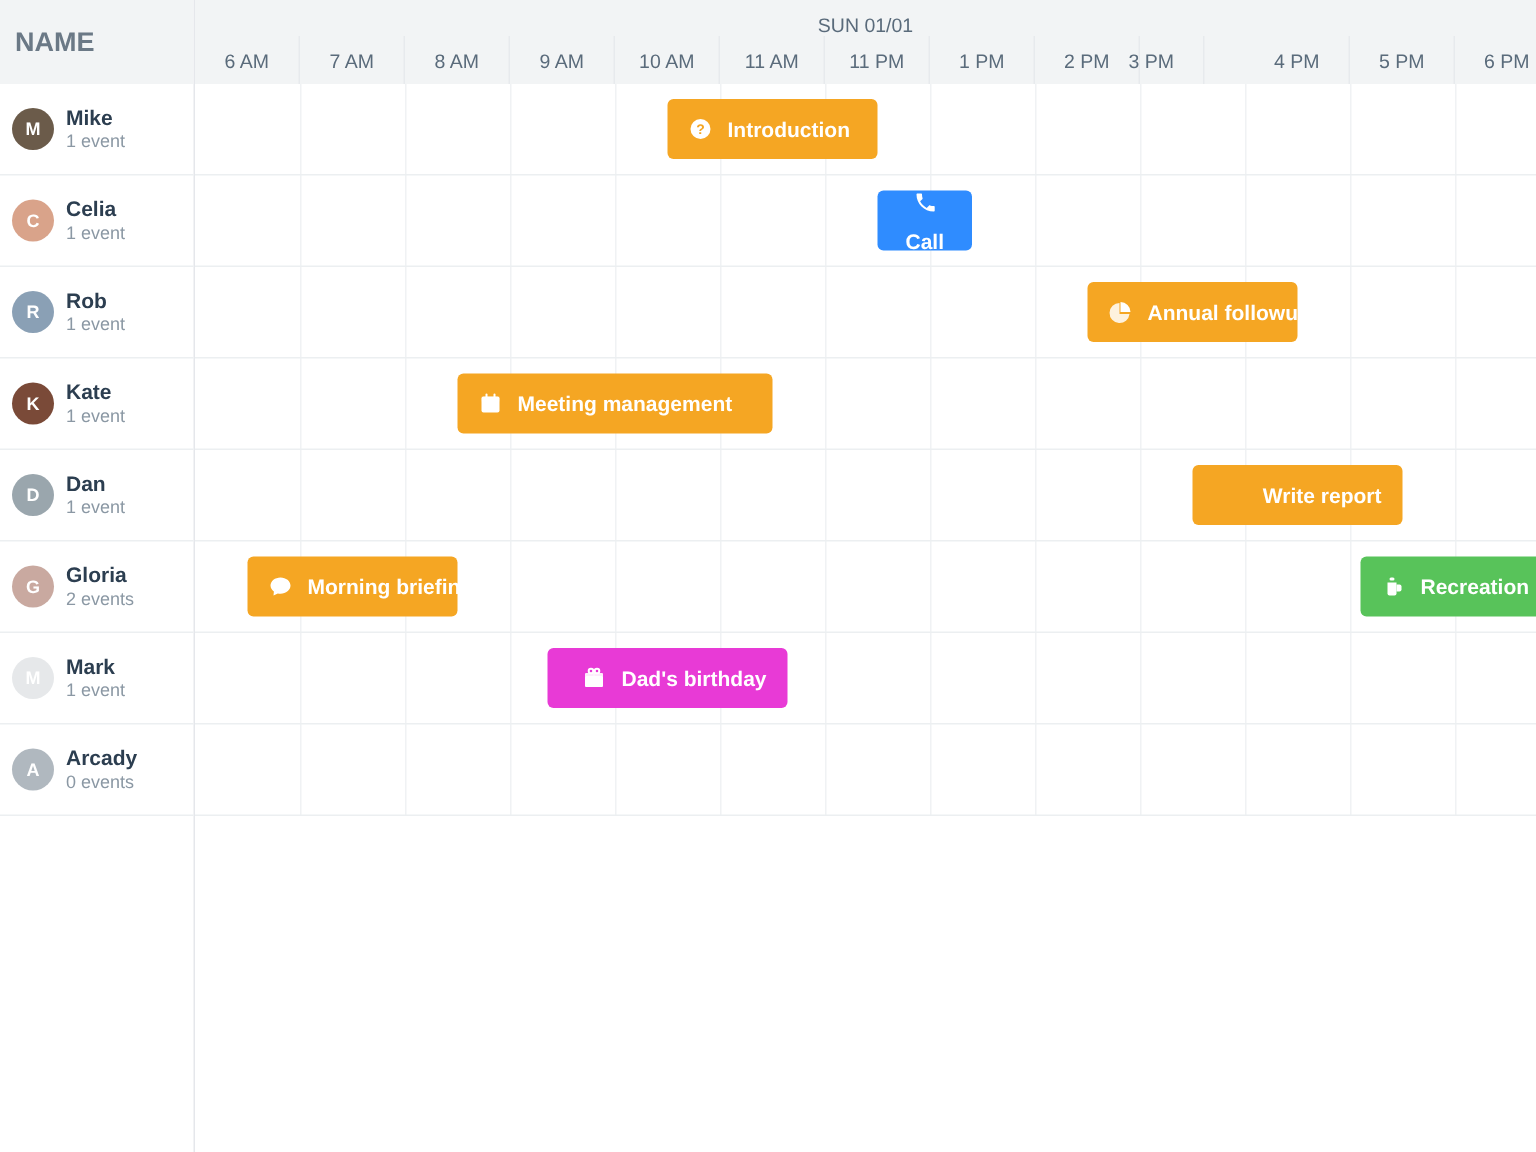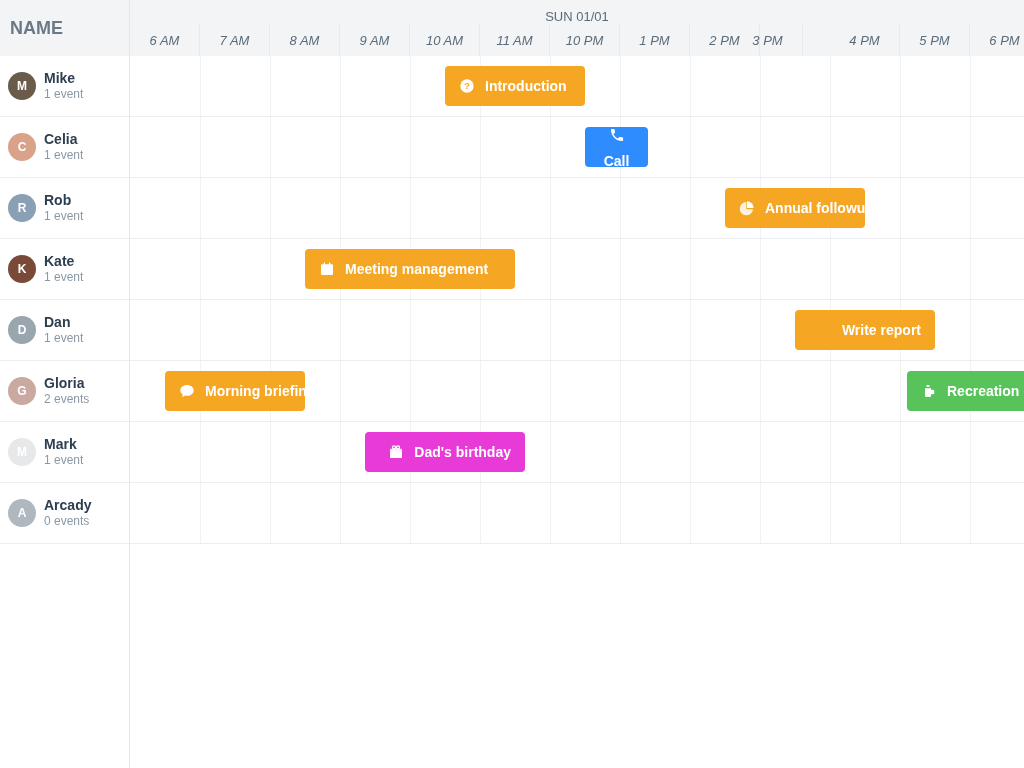--- a/index.html
+++ b/index.html
@@ -13,21 +13,21 @@
   .resource { height: 61px; border-bottom: 1px solid #eceff1; display: flex; align-items: center; padding-left: 8px; gap: 8px; }
   .avatar { width: 28px; height: 28px; border-radius: 50%; flex: 0 0 28px; background: #ccc; display: flex; align-items: center; justify-content: center; font-size: 12px; font-weight: 600; color: #fff; }
   .res-text { display: flex; flex-direction: column; line-height: 1.15; }
   .res-name { font-size: 14px; font-weight: 700; color: #2c3e50; }
   .res-sub  { font-size: 12px; color: #8b98a4; margin-top: 2px; }
 
   
   .calendar { flex: 1 1 auto; position: relative; overflow: hidden; }
   .cal-headers { background: #f2f4f5; }
   .cal-date-row { height: 24px; font-size: 13px; color: #5a6b7b; font-weight: 500; display: flex; align-items: flex-end; justify-content: center; }
-  .cal-hour-row { height: 32px; position: relative; font-style: italic; }
+  .cal-hour-row { height: 32px; position: relative; }
   .hour-cell { position: absolute; top: 0; height: 32px; display: flex; align-items: center; justify-content: center; font-size: 13px; color: #5a6b7b; border-right: 1px solid #e7eaed; }
   .hour-cell:first-child { border-left: none; }
 
   .cal-body { position: relative; }
   .row { height: 61px; border-bottom: 1px solid #eceff1; position: relative; }
   .gridlines { position: absolute; inset: 0; }
   .gridline { position: absolute; top: 0; bottom: 0; width: 0; border-right: 1px solid #f0f2f4; }
 
   
   .event { position: absolute; top: 10px; height: 40px; border-radius: 4px; display: flex; align-items: center; gap: 10px; padding: 0 14px; font-size: 14px; font-weight: 600; color: #fff; cursor: pointer; white-space: nowrap; }
@@ -109,21 +109,21 @@
   <div class="calendar">
     <div class="cal-headers">
       <div class="cal-date-row">SUN 01/01</div>
       <div class="cal-hour-row" id="hour-row">
           <div class="hour-cell" style="left: 0px; width: 70px;">6 AM</div>
           <div class="hour-cell" style="left: 70px; width: 70px;">7 AM</div>
           <div class="hour-cell" style="left: 140px; width: 70px;">8 AM</div>
           <div class="hour-cell" style="left: 210px; width: 70px;">9 AM</div>
           <div class="hour-cell" style="left: 280px; width: 70px;">10 AM</div>
           <div class="hour-cell" style="left: 350px; width: 70px;">11 AM</div>
-          <div class="hour-cell" style="left: 420px; width: 70px;">10 PM</div>
+          <div class="hour-cell" style="left: 420px; width: 70px;">11 PM</div>
           <div class="hour-cell" style="left: 490px; width: 70px;">1 PM</div>
           <div class="hour-cell" style="left: 560px; width: 70px;">2 PM</div>
           <div class="hour-cell" style="left: 603px; width: 70px;">3 PM</div>
           <div class="hour-cell" style="left: 700px; width: 70px;">4 PM</div>
           <div class="hour-cell" style="left: 770px; width: 70px;">5 PM</div>
           <div class="hour-cell" style="left: 840px; width: 70px;">6 PM</div>
         </div>
     </div>
     <div class="cal-body" id="cal-body">
       <div class="gridlines" id="gridlines">

